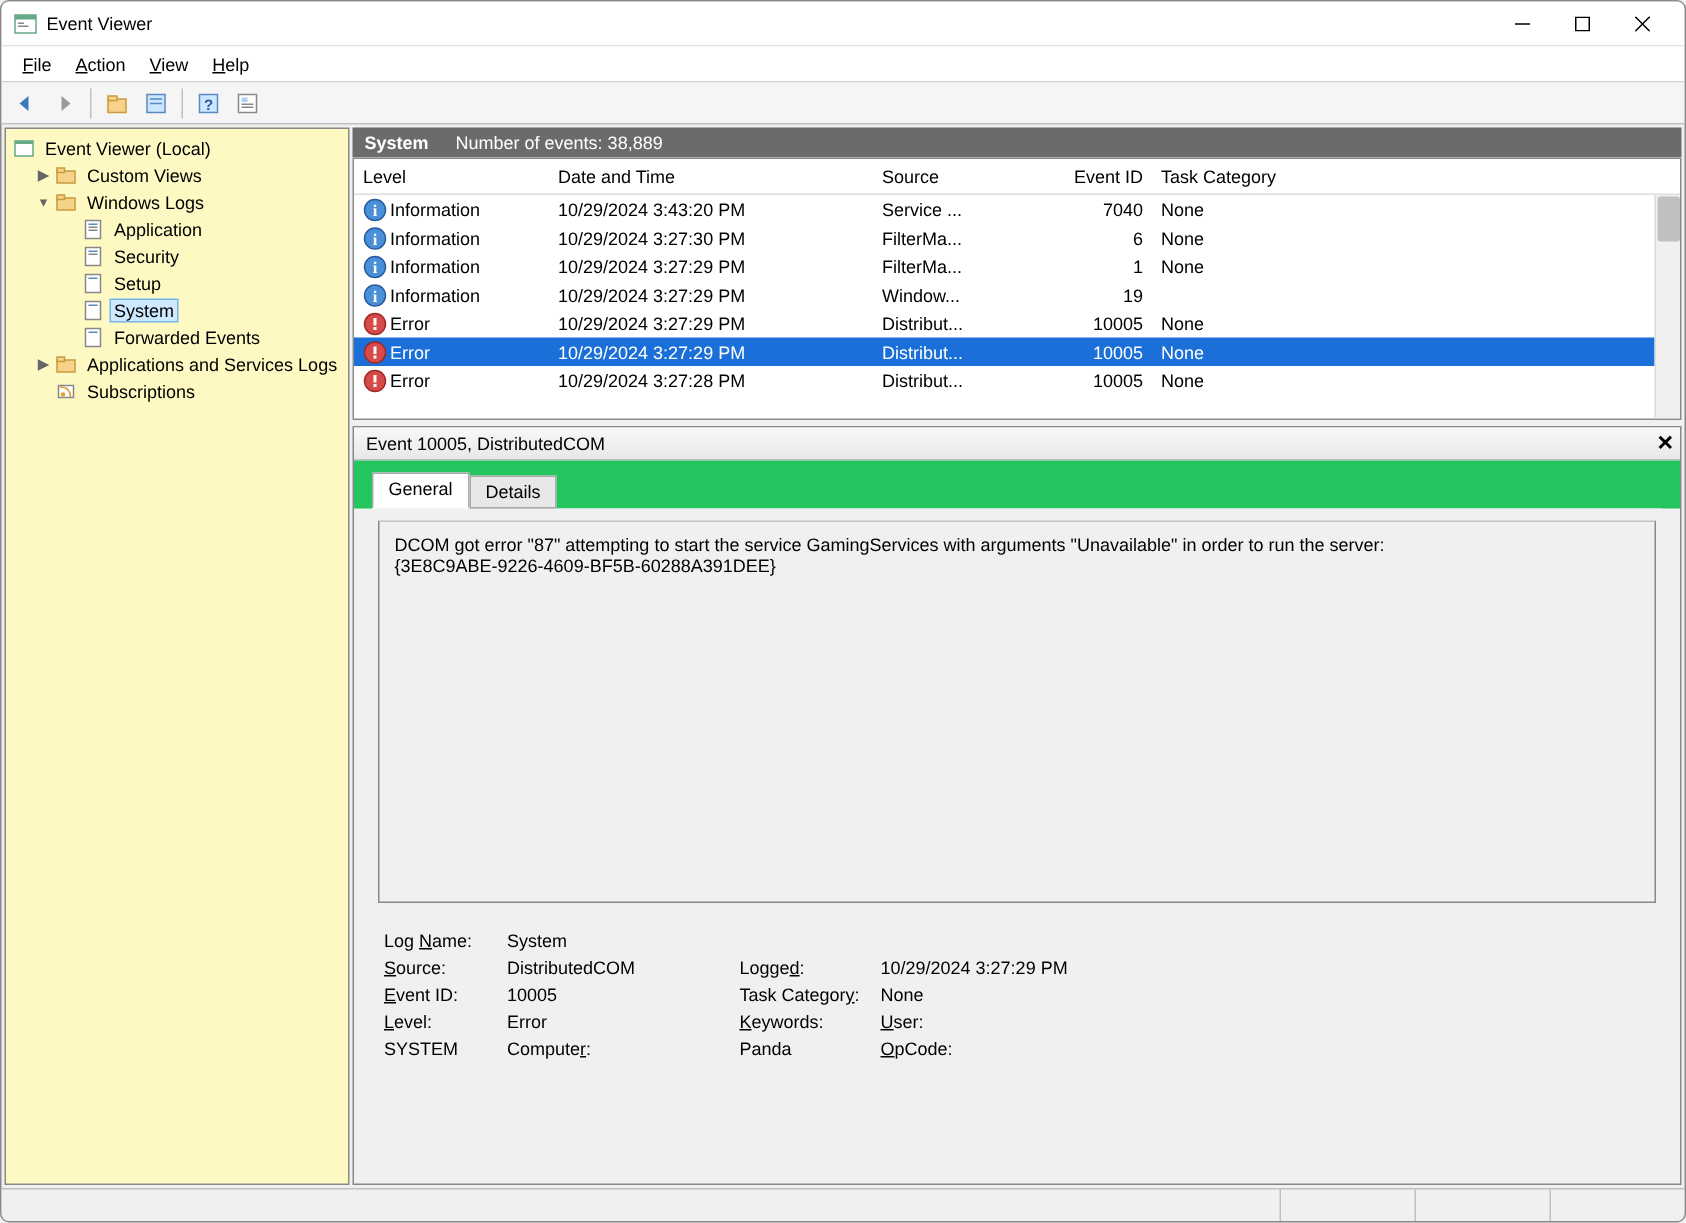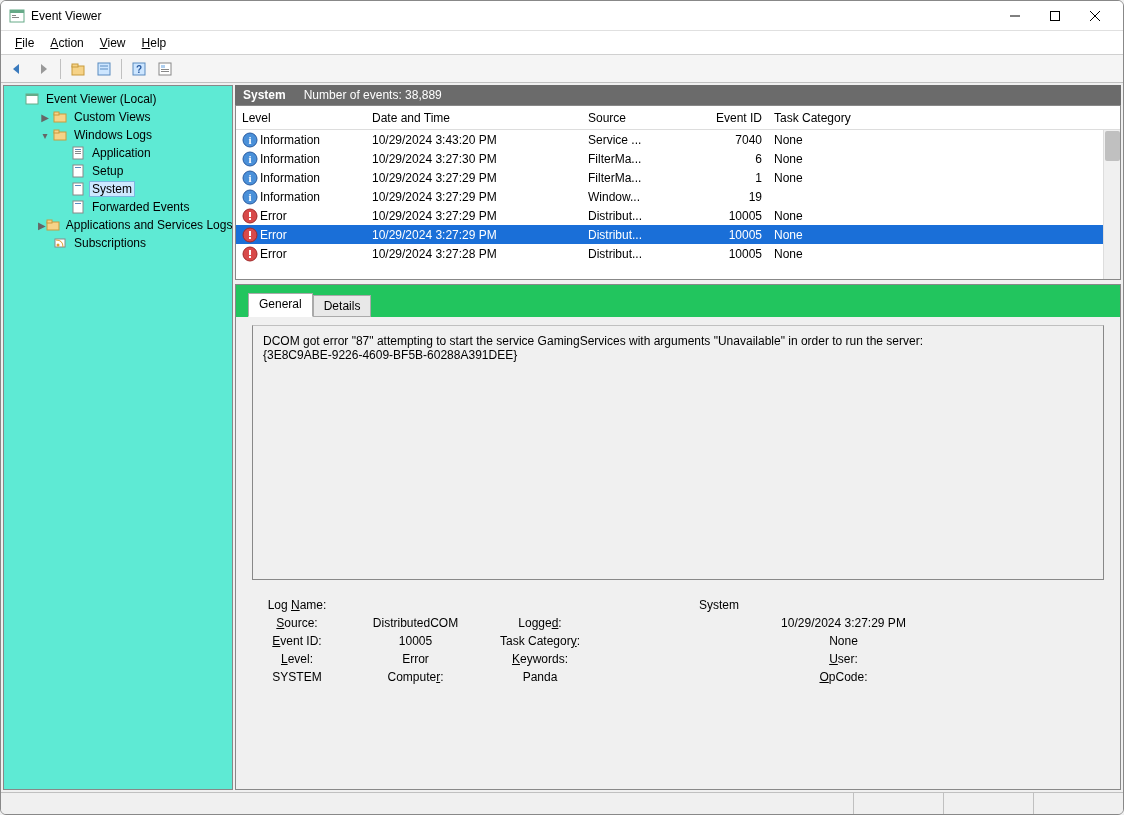--- a/index.html
+++ b/index.html
@@ -8,21 +8,21 @@
 .titlebar .app-icon { width: 16px; height: 16px; margin-right: 6px; }
 .titlebar .title { flex: 1; }
 .titlebar .winbtn { width: 40px; height: 28px; display:flex; align-items:center; justify-content:center; font-size:14px; }
 .menubar { height: 24px; background: #fff; display:flex; align-items:center; padding: 0 8px; border-bottom:1px solid #d0d0d0; gap:4px;}
 .menubar span { padding: 2px 6px; }
 .menubar span u { text-decoration: underline; }
 .toolbar { height: 28px; background: #f5f5f5; border-bottom:1px solid #c0c0c0; display:flex; align-items:center; padding:0 4px; gap:2px;}
 .toolbar .btn { width:24px; height:22px; display:flex; align-items:center; justify-content:center; border:1px solid transparent; }
 .toolbar .sep { width:1px; height:20px; background:#c0c0c0; margin:0 3px;}
 .main { display:flex; height: calc(100% - 30px - 24px - 28px - 22px); }
-.tree { width: 230px; background:#5eead4; border:1px solid #888; margin:2px; overflow:auto; padding:4px 16px;}
+.tree { width: 230px; background:#fef9c3; border:1px solid #888; margin:2px; overflow:auto; padding:4px 0;}
 .tree-row { display:flex; align-items:center; height:18px; white-space:nowrap; padding-left:4px;}
 .tree-row .tw { width:14px; text-align:center; color:#666; font-size:10px;}
 .tree-row .ic { width:16px; height:16px; display:flex; align-items:center; justify-content:center; margin-right:3px;}
 .tree-row.selected .lbl { background:#cde8ff; border:1px solid #7ab8e0; padding:0 2px;}
 .tree-row .lbl { padding:0 3px; }
 .indent1 { padding-left: 18px; }
 .indent2 { padding-left: 36px; }
 .right { flex:1; display:flex; flex-direction:column; margin:2px 2px 2px 0; }
 .listhdr { background: #6b6b6b; color:#fff; height:20px; display:flex; align-items:center; padding:0 8px; font-size:12px; font-weight:bold;}
 .listhdr .count { font-weight:normal; margin-left:18px;}
@@ -38,21 +38,21 @@
 .scrollthumb { width:15px; background:#c0c0c0; margin:1px; height:30px; border-radius:2px;}
 .detail { flex:1; background:#f0f0f0; border:1px solid #888; margin-top:4px; display:flex; flex-direction:column; position:relative;}
 .detail-title { height:22px; background:linear-gradient(#f8f8f8,#e8e8e8); border-bottom:1px solid #c0c0c0; display:flex; align-items:center; padding:0 8px;}
 .detail-close { position:absolute; right:4px; top:2px; font-weight:bold; font-size:14px;}
 .tabbar { display:flex; padding:8px 12px 0 12px; gap:0; background:#22c55e;}
 .tab { padding:3px 10px; border:1px solid #aaa; background:#f0f0f0; position:relative;}
 .tab.active { background:#fff; border-bottom:1px solid #fff; z-index:2;}
 .tab:not(.active){ background:#e8e8e8; margin-top:2px;}
 .detail-inner { margin:0 12px 12px 12px; background:#f0f0f0; padding:8px 4px; flex:1; display:flex; flex-direction:column;}
 .msgbox { background:#f0f0f0; border:1px solid #888; border-top:1px solid #c0c0c0; padding:8px 10px; height:255px; margin-bottom:18px;}
-.props { display:grid; grid-template-columns: 82px 155px 94px auto; row-gap:4px; padding:0 4px;text-align:center;}
+.props { display:grid; grid-template-columns: 82px 155px 94px auto; row-gap:4px; padding:0 4px;}
 .props .k { text-decoration:none; }
 .statusbar { height:22px; background:#f0f0f0; border-top:1px solid #c0c0c0; display:flex;}
 .statusbar > div { border-left:1px solid #c0c0c0; flex:0 0 90px; height:100%;}
 .statusbar > div:first-child { flex:1; border-left:none;}
 
 svg { display:block; }
 </style>
 </head>
 <body>
 
@@ -169,20 +169,31 @@
       <span class="tw"></span>
       <span class="ic">
           <svg width="14" height="14">
             <rect x="2" y="1" width="10" height="12" fill="#fff" stroke="#888"></rect>
             <rect x="4" y="3" width="6" height="1" fill="#5a8bc0"></rect>
             <rect x="4" y="5" width="6" height="1" fill="#888"></rect>
             <rect x="4" y="7" width="6" height="1" fill="#888"></rect>
           </svg>
         </span>
       <span class="lbl">Application</span>
+    </div>
+    <div class="tree-row indent2">
+      <span class="tw"></span>
+      <span class="ic">
+          <svg width="14" height="14">
+            <rect x="2" y="1" width="10" height="12" fill="#fff" stroke="#888"></rect>
+            <rect x="4" y="3" width="6" height="1" fill="#5a8bc0"></rect>
+            <rect x="4" y="5" width="6" height="1" fill="#888"></rect>
+          </svg>
+        </span>
+      <span class="lbl">Security</span>
     </div>
     <div class="tree-row indent2">
       <span class="tw"></span>
       <span class="ic">
           <svg width="14" height="14">
             <rect x="2" y="1" width="10" height="12" fill="#fff" stroke="#888"></rect>
             <rect x="4" y="3" width="6" height="1" fill="#5a8bc0"></rect>
           </svg>
         </span>
       <span class="lbl">Setup</span>
@@ -352,20 +363,24 @@
             </div>
             <div class="col-date">10/29/2024 3:27:28 PM</div>
             <div class="col-src">Distribut...</div>
             <div class="col-eid">10005</div>
             <div class="col-cat">None</div>
           </div>
         </div>
     </div>
 
     <div class="detail">
+      <div class="detail-title">
+        <span>Event 10005, DistributedCOM</span>
+        <span class="detail-close">✕</span>
+      </div>
       <div class="tabbar">
         <div class="tab active">General</div>
         <div class="tab">Details</div>
       </div>
       <div class="detail-inner">
         <div class="msgbox">
           <div>DCOM got error "87" attempting to start the service GamingServices with arguments "Unavailable" in order to run the server:</div>
           <div>{3E8C9ABE-9226-4609-BF5B-60288A391DEE}</div>
         </div>
         <div class="props">

